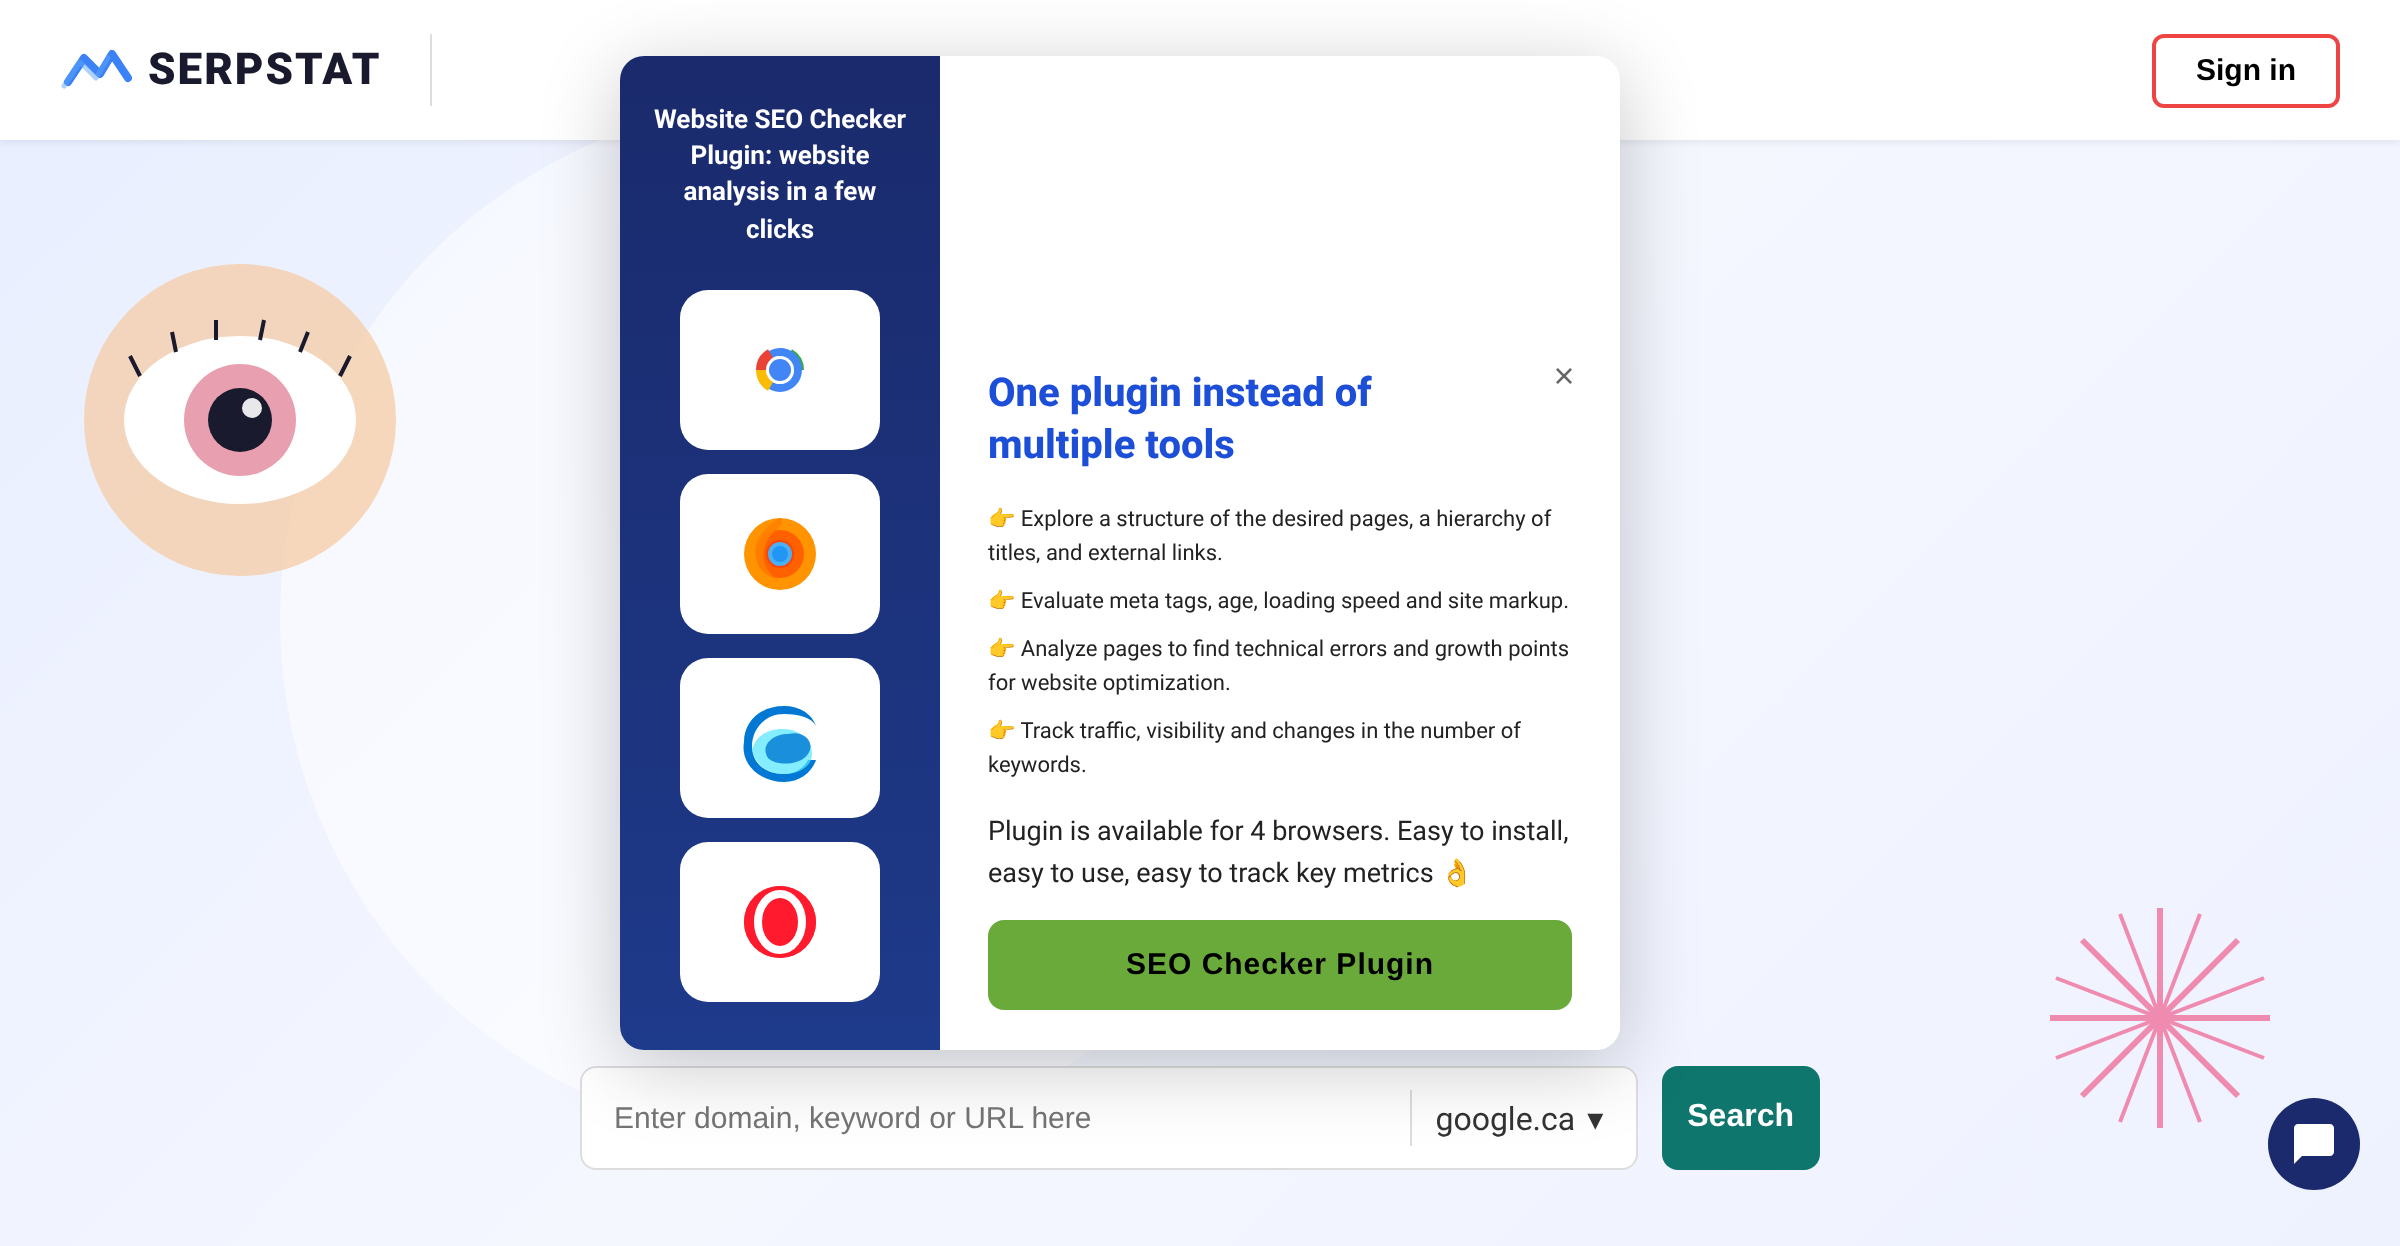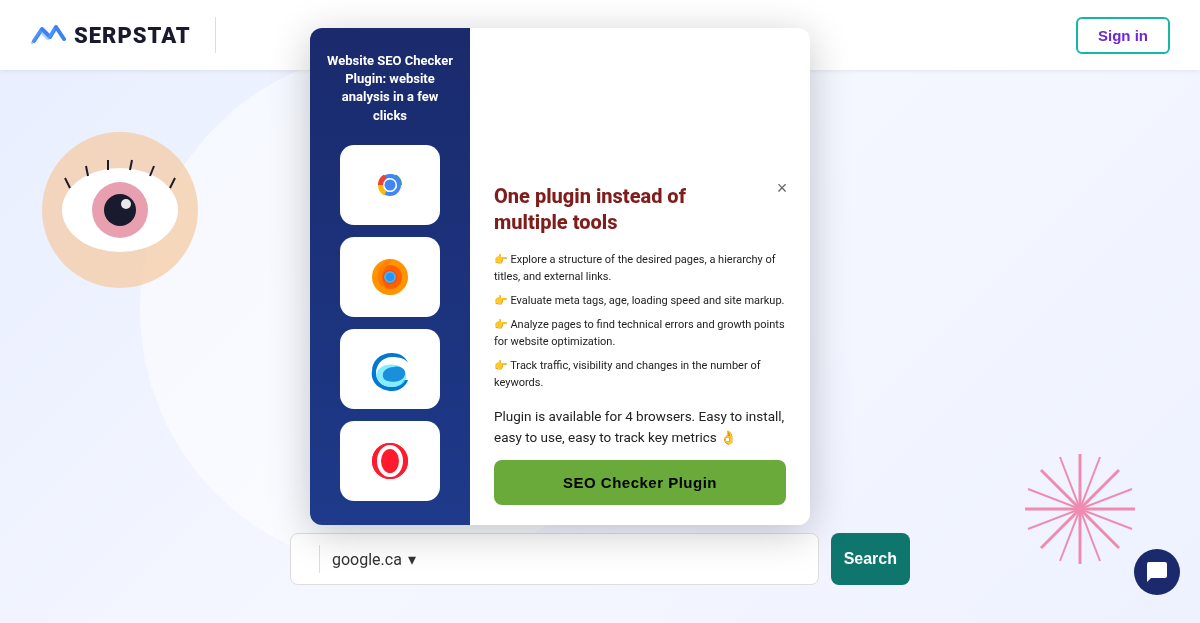--- a/index.html
+++ b/index.html
@@ -94,22 +94,22 @@
       border-radius: 6px;
       padding: 10px 22px;
       font-size: 15px;
       font-weight: 600;
       cursor: pointer;
       margin-right: 14px;
     }
 
     .btn-signin {
       background: white;
-      color: #6d28d9;
-      border: 2px solid #14b8a6;
+      color: #000000;
+      border: 2px solid #ef4444;
       border-radius: 6px;
       padding: 8px 20px;
       font-size: 15px;
       font-weight: 600;
       cursor: pointer;
     }
 
     
     .search-bar {
       position: absolute;
@@ -242,21 +242,21 @@
       color: #666;
       display: flex;
       align-items: center;
       justify-content: center;
       border-radius: 50%;
     }
 
     .popup-heading {
       font-size: 20px;
       font-weight: 800;
-      color: #7f1d1d;
+      color: #1d4ed8;
       margin-bottom: 16px;
       line-height: 1.3;
       padding-right: 28px;
     }
 
     .popup-list {
       font-size: 11px;
       color: #222;
       line-height: 1.6;
       margin-bottom: 14px;
@@ -430,20 +430,21 @@
       <p>👉 Analyze pages to find technical errors and growth points for website optimization.</p>
       <p>👉 Track traffic, visibility and changes in the number of keywords.</p>
     </div>
     <div class="popup-note">Plugin is available for 4 browsers. Easy to install, easy to use, easy to track key metrics 👌</div>
     <button class="popup-cta">SEO Checker Plugin</button>
   </div>
 </div>
 
 <div class="search-bar">
   <div class="search-input-wrap">
+    <input class="search-input" type="text" placeholder="Enter domain, keyword or URL here" style="">
     <div class="search-divider"></div>
     <div class="search-select">
       <span>google.ca</span>
       <span>▾</span>
     </div>
   </div>
   <button class="search-btn">Search</button>
 </div>
 
 <div class="chat-bubble">

